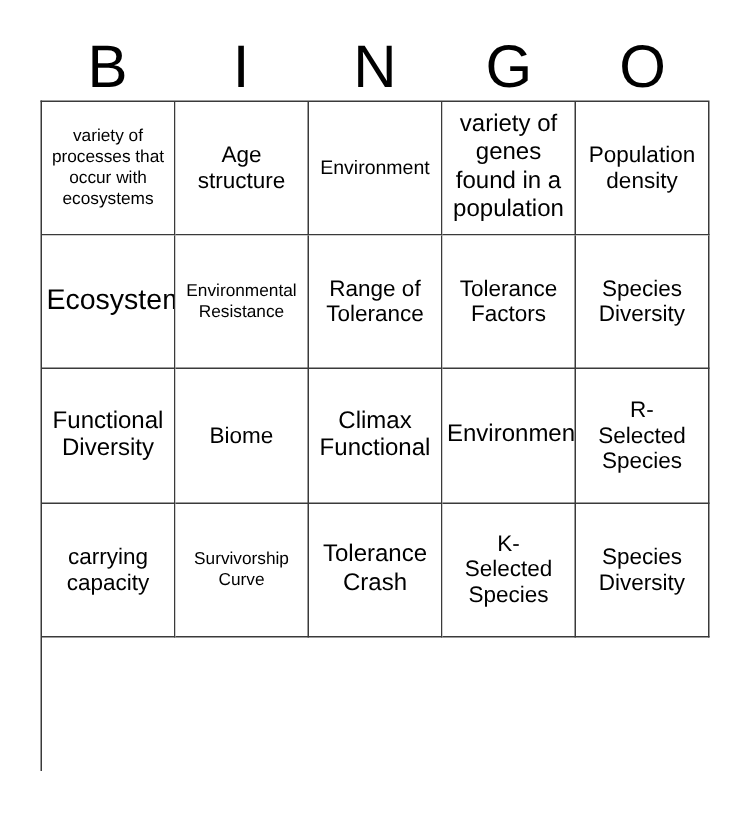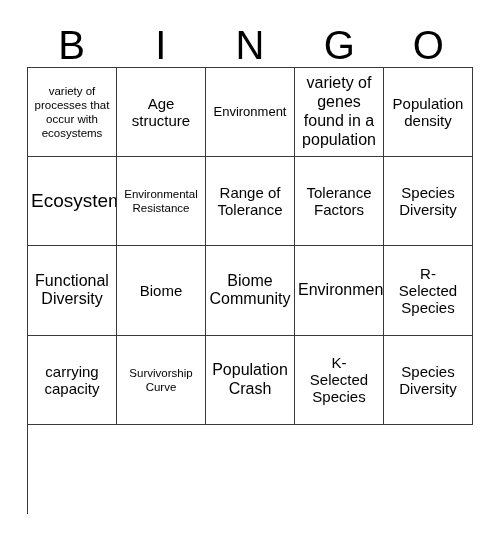--- a/index.html
+++ b/index.html
@@ -126,38 +126,38 @@
         <span class="cell-text">Species Diversity</span>
       </div>
     <div class="cell fs-md">
         <span class="cell-text">Functional Diversity</span>
       </div>
     <div class="cell fs-xl">
         <span class="cell-text">Biome</span>
       </div>
 
     <div class="cell fs-md">
-        <span class="cell-text">Biome Community</span>
+        <span class="cell-text">Climax Functional</span>
       </div>
     <div class="cell fs-md">
         <span class="cell-text">Environment</span>
       </div>
     <div class="cell fs-xl">
         <span class="cell-text">R-
 Selected Species</span>
       </div>
     <div class="cell fs-xl">
         <span class="cell-text">carrying capacity</span>
       </div>
     <div class="cell fs-xs">
         <span class="cell-text">Survivorship Curve</span>
       </div>
 
     <div class="cell fs-md">
-        <span class="cell-text">Population Crash</span>
+        <span class="cell-text">Tolerance Crash</span>
       </div>
     <div class="cell fs-xl">
         <span class="cell-text">K-
 Selected Species</span>
       </div>
     <div class="cell fs-xl">
         <span class="cell-text">Species Diversity</span>
       </div>
   </div>
 

